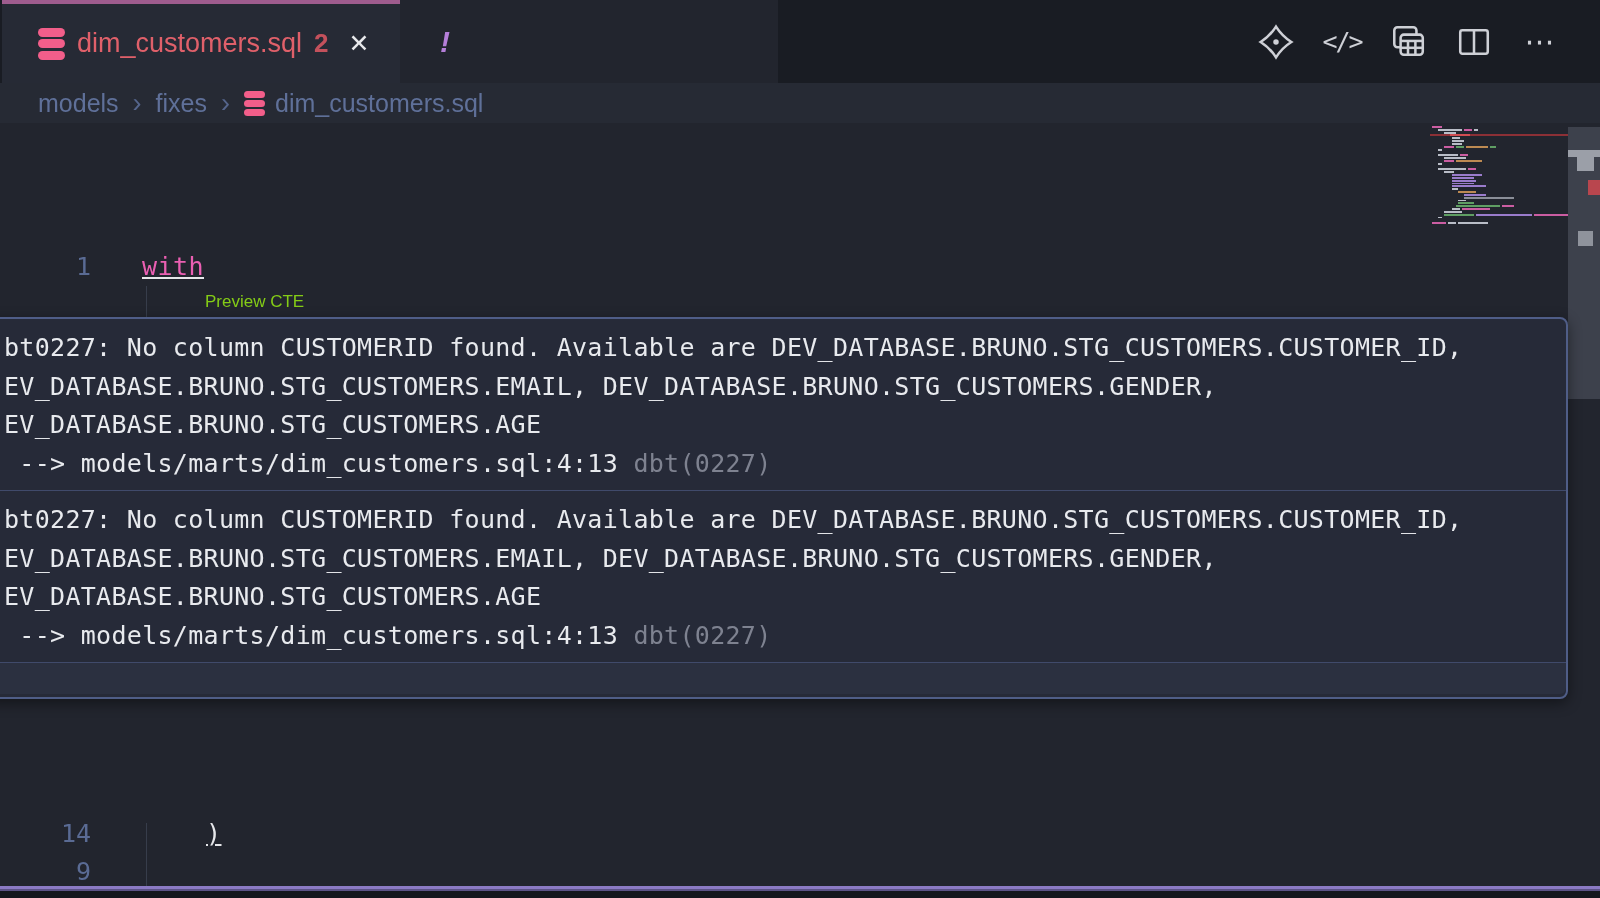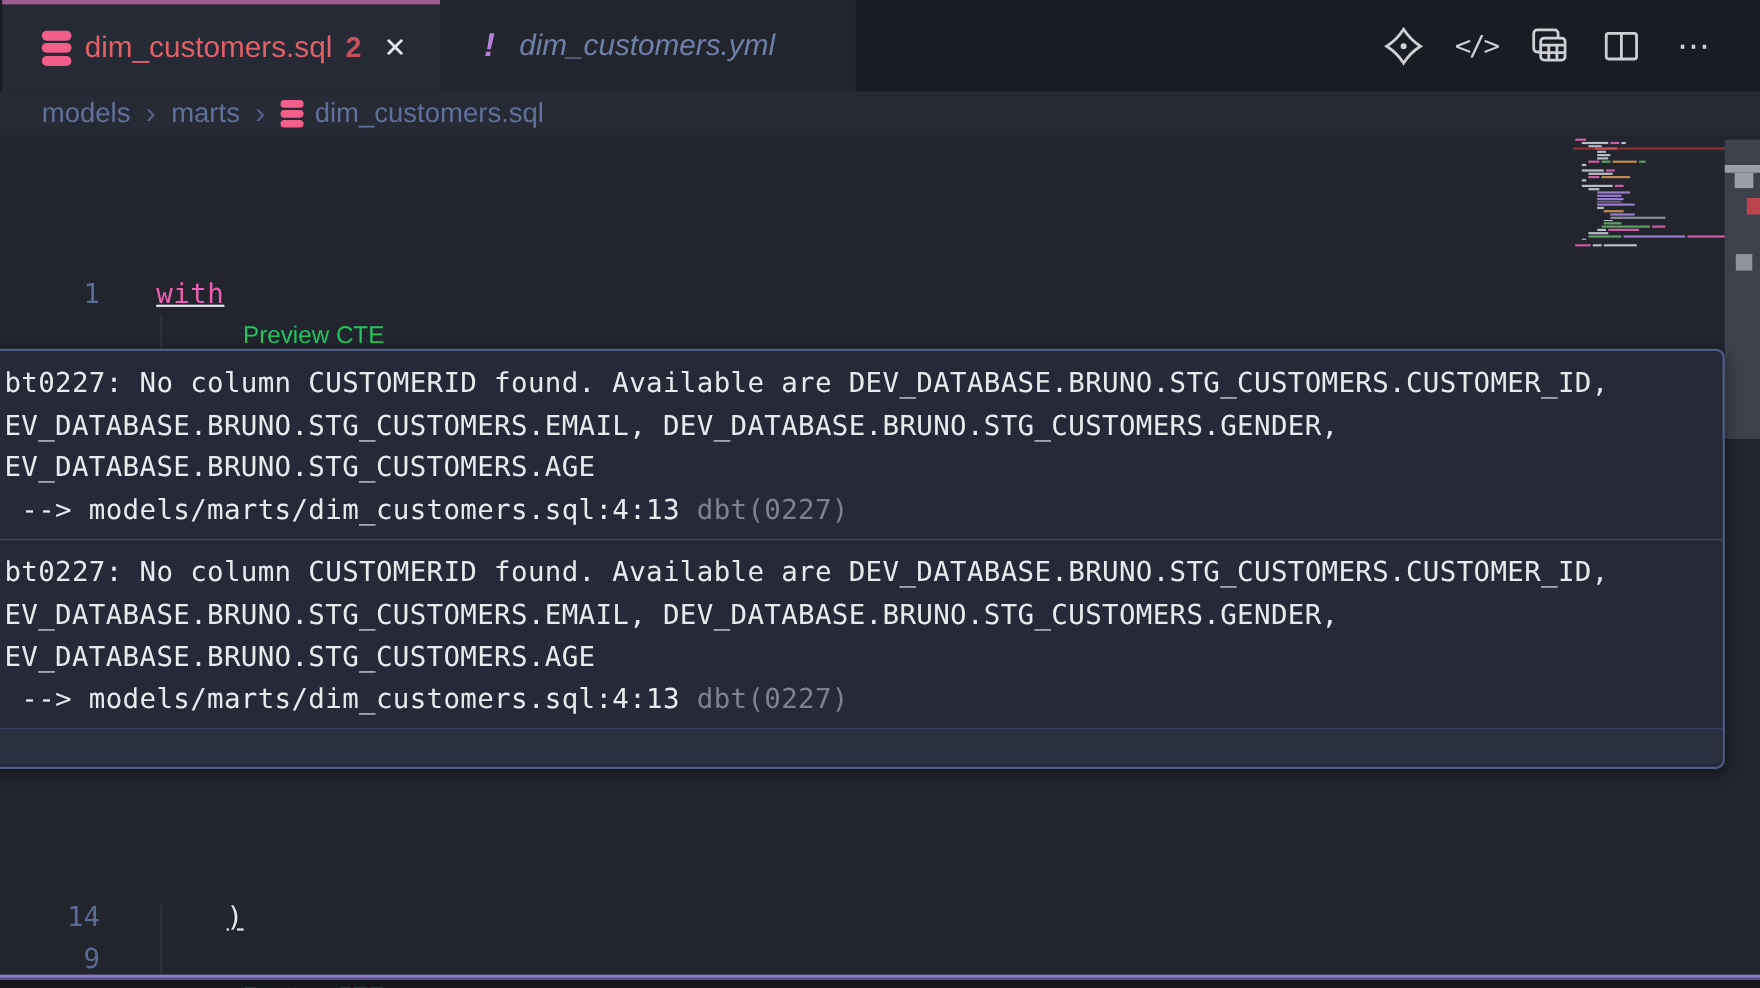--- a/index.html
+++ b/index.html
@@ -37,21 +37,21 @@
   #breadcrumb .dbicon i { height:7px; }
 
   
   #editor { left:0; top:123px; width:1600px; height:763px; }
   .lnum { position:absolute; width:52px; left:39px; text-align:right; color:#5a6b94;
     font-size:25px; line-height:38px; font-family:"DejaVu Sans Mono",monospace; }
   .lnum.active { color:#ccd0d9; }
   .guide { position:absolute; width:1px; background:#373d4b; }
   .cline { position:absolute; font-size:25px; line-height:38px; letter-spacing:.45px; white-space:pre; color:#e6e7ea; }
   .kw { color:#ea5fb2; }
-  .lens { position:absolute; color:#22c55e; font-size:22px; cursor:pointer;margin-left:16px; }
+  .lens { position:absolute; color:#84cc16; font-size:17px; cursor:pointer; }
   #curline-box { position:absolute; left:147px; top:195px; width:1253px; height:37px;
     border:1px solid #565c6e; background:rgba(255,255,255,0.015); }
   #bracket-box { position:absolute; left:404px; top:197px; width:22px; height:34px;
     border:1px solid #7d8498; background:#2e3340; }
   #cursor { position:absolute; left:427px; top:199px; width:2.5px; height:31px; background:#f2f3f5; }
   #ident-hl { position:absolute; left:328px; top:272px; width:157px; height:40px; background:#415368; }
   #squiggle { position:absolute; left:328px; top:305px; }
 
   
   #minimap { left:1430px; top:126px; width:138px; height:110px; cursor:pointer; }
@@ -88,21 +88,20 @@
         <i></i>
         <i></i>
         <i></i>
       </span>
     <span class="title">dim_customers.sql</span>
     <span class="badge">2</span>
     <span class="close">✕</span>
   </div>
   <div id="tab-preview" class="abs">
     <span class="warn">!</span>
-    <span class="title">dim_customers.yml</span>
   </div>
   <div class="toolbar abs">
     <span class="tbicon">
       <svg width="36" height="36" viewBox="0 0 34 34">
         <path d="M17 2.5 C20.5 8 26 13.5 31.5 17 C26 20.5 20.5 26 17 31.5 C13.5 26 8 20.5 2.5 17 C8 13.5 13.5 8 17 2.5 Z"></path>
         <circle cx="17" cy="17" r="2.6" fill="#ced0d6" stroke="none"></circle>
       </svg>
     </span>
     <span class="tbicon code-glyph">&lt;/&gt;</span>
     <span class="tbicon">
@@ -121,21 +120,21 @@
         <line x1="17" y1="6" x2="17" y2="28"></line>
       </svg>
     </span>
     <span class="tbicon ellipsis-glyph">⋯</span>
   </div>
 </div>
 
 <div id="breadcrumb" class="abs">
   <span class="item first">models</span>
   <span class="sep">›</span>
-  <span class="item">marts</span>
+  <span class="item">fixes</span>
   <span class="sep">›</span>
   <span class="dbicon">
       <i></i>
       <i></i>
       <i></i>
     </span>
   <span class="item">dim_customers.sql</span>
 </div>
 
 <div id="editor" class="abs">

